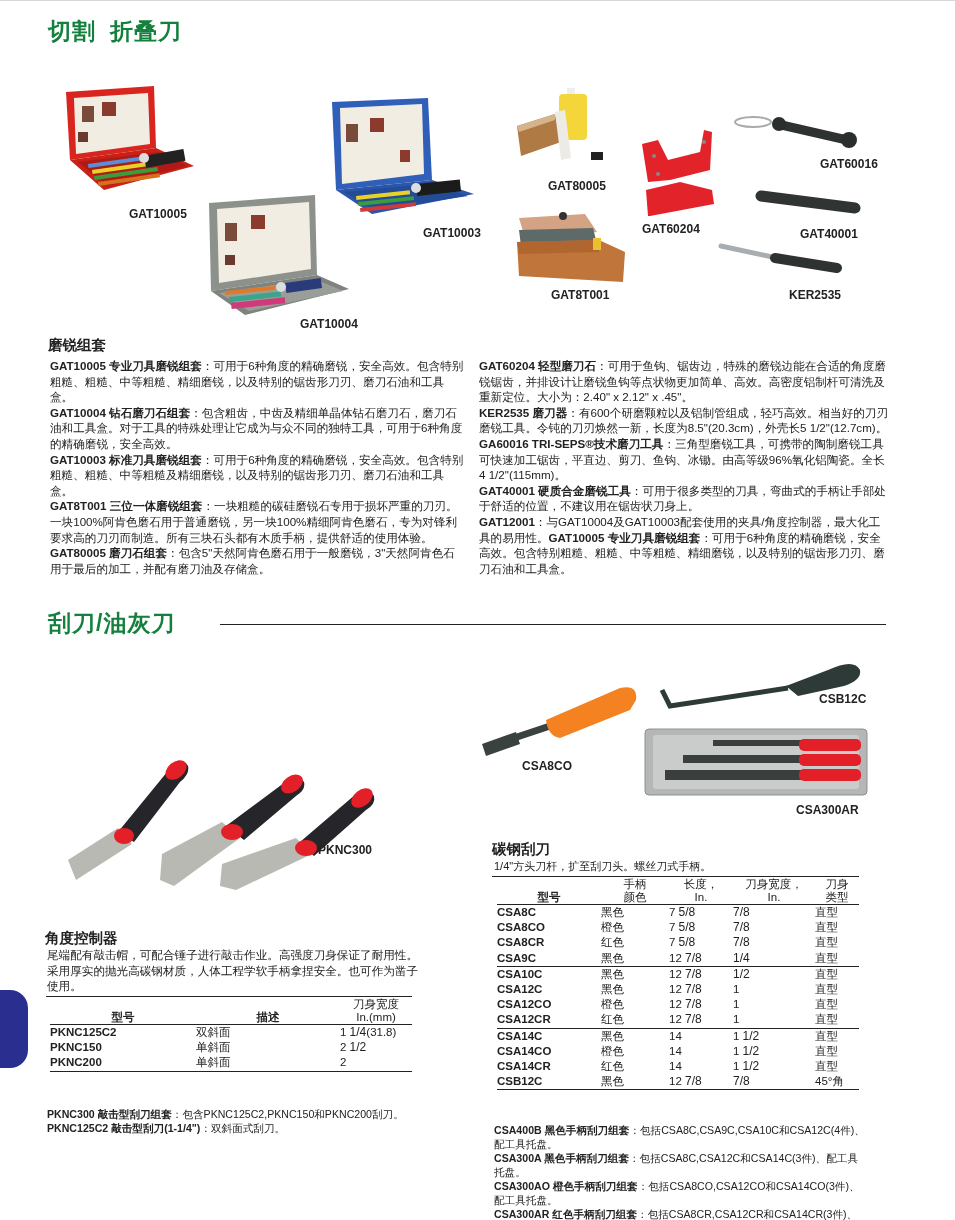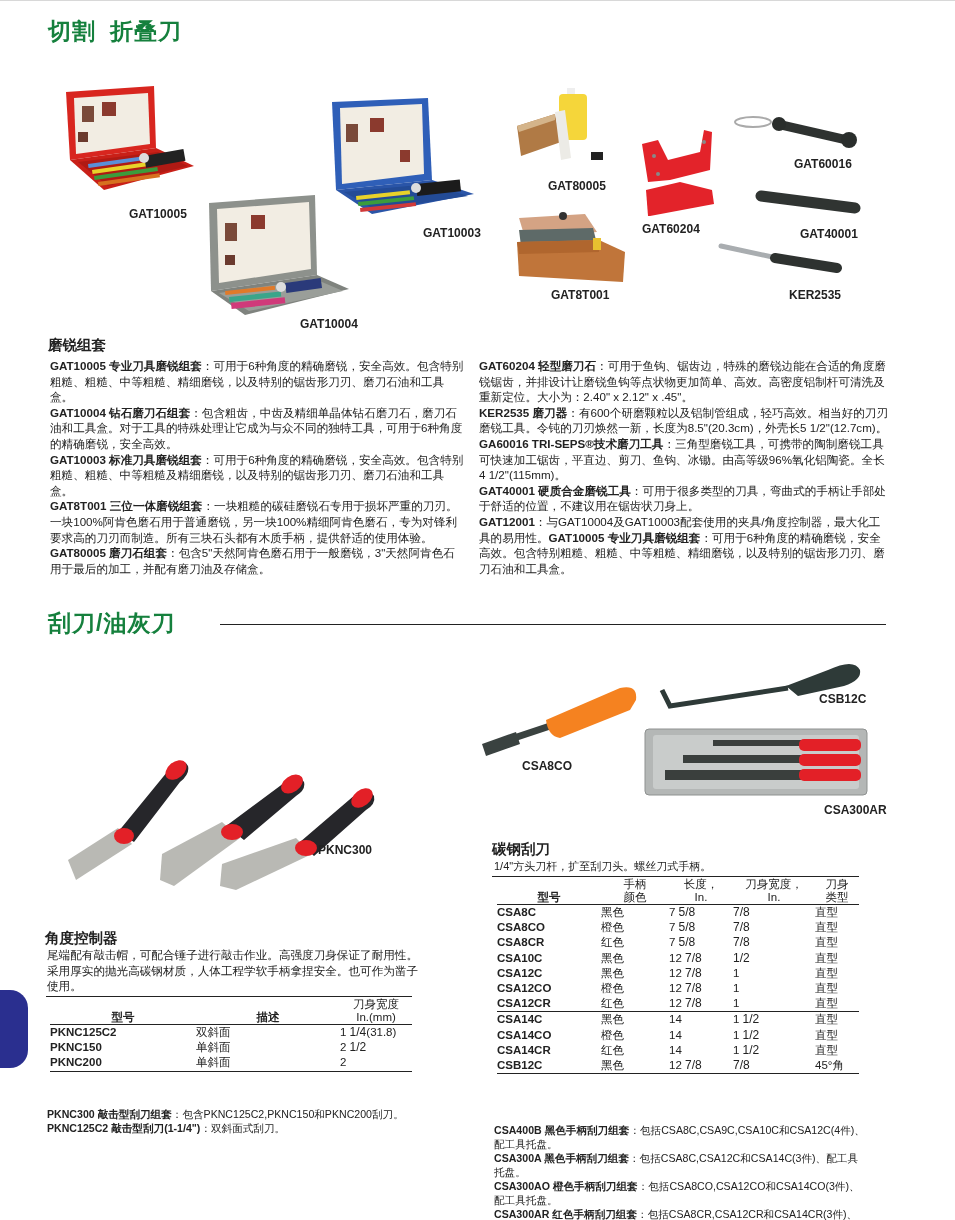--- a/index.html
+++ b/index.html
@@ -128,21 +128,21 @@
 <div class="abs caption" style="left:642px; top:222px;">GAT60204</div>
 
 <div class="abs" style="left:733px; top:114px; width:130px; height:36px;">
   <svg width="130" height="36" viewBox="0 0 130 36">
     <ellipse cx="20" cy="8" rx="18" ry="5" fill="none" stroke="#aaa" stroke-width="2"></ellipse>
     <line x1="44" y1="10" x2="114" y2="26" stroke="#2e3230" stroke-width="9" stroke-linecap="round"></line>
     <circle cx="46" cy="10" r="7" fill="#2a2e2c"></circle>
     <circle cx="116" cy="26" r="8" fill="#2a2e2c"></circle>
   </svg>
 </div>
-<div class="abs caption" style="left:794px; top:157px;">GAT60016</div>
+<div class="abs caption" style="left:820px; top:157px;">GAT60016</div>
 
 <div class="abs" style="left:755px; top:188px; width:108px; height:28px;">
   <svg width="108" height="28" viewBox="0 0 108 28">
     <line x1="6" y1="8" x2="100" y2="20" stroke="#303432" stroke-width="11" stroke-linecap="round"></line>
   </svg>
 </div>
 <div class="abs caption" style="left:800px; top:227px;">GAT40001</div>
 
 <div class="abs" style="left:717px; top:240px; width:148px; height:36px;">
   <svg width="148" height="36" viewBox="0 0 148 36">
@@ -216,21 +216,21 @@
     <rect x="2" y="2" width="222" height="66" rx="4" fill="#b4b7b6" stroke="#8e9190"></rect>
     <rect x="10" y="8" width="206" height="54" rx="3" fill="#c9cccb"></rect>
     <line x1="70" y1="16" x2="160" y2="16" stroke="#3a3f3d" stroke-width="6"></line>
     <line x1="40" y1="32" x2="160" y2="32" stroke="#3a3f3d" stroke-width="8"></line>
     <line x1="22" y1="48" x2="160" y2="48" stroke="#3a3f3d" stroke-width="10"></line>
     <rect x="156" y="12" width="62" height="12" rx="5" fill="#e32027"></rect>
     <rect x="156" y="27" width="62" height="12" rx="5" fill="#e32027"></rect>
     <rect x="156" y="42" width="62" height="12" rx="5" fill="#e32027"></rect>
   </svg>
 </div>
-<div class="abs caption" style="left:824px; top:803px;">CSA300AR</div>
+<div class="abs caption" style="left:796px; top:803px;">CSA300AR</div>
 
 <div class="abs sub-h" style="left:45px; top:929px;">角度控制器</div>
 <div class="abs para" style="left:47px; top:947px; width:372px;">尾端配有敲击帽，可配合锤子进行敲击作业。高强度刀身保证了耐用性。采用厚实的抛光高碳钢材质，人体工程学软手柄拿捏安全。也可作为凿子使用。</div>
 
 <div class="abs rule" style="left:46px; top:996px; width:366px;"></div>
 <table class="abs tbl" style="left:50px; top:998px; width:362px;">
   <thead>
     <tr>
       <th style="width:146px; font-weight:bold;">型号</th>
       <th style="width:144px; font-weight:bold;margin-left:44px;">描述</th>
@@ -291,20 +291,27 @@
         <td><span></span> <span class="frac">7/8</span></td>
         <td>直型</td>
       </tr>
     <tr>
         <td class="model">CSA8CR</td>
         <td>红色</td>
         <td><span>7</span> <span class="frac">5/8</span></td>
         <td><span></span> <span class="frac">7/8</span></td>
         <td>直型</td>
       </tr>
+    <tr class="grp-end">
+        <td class="model">CSA9C</td>
+        <td>黑色</td>
+        <td><span>12</span> <span class="frac">7/8</span></td>
+        <td><span></span> <span class="frac">1/4</span></td>
+        <td>直型</td>
+      </tr>
     <tr>
         <td class="model">CSA10C</td>
         <td>黑色</td>
         <td><span>12</span> <span class="frac">7/8</span></td>
         <td><span></span> <span class="frac">1/2</span></td>
         <td>直型</td>
       </tr>
     <tr>
         <td class="model">CSA12C</td>
         <td>黑色</td>

